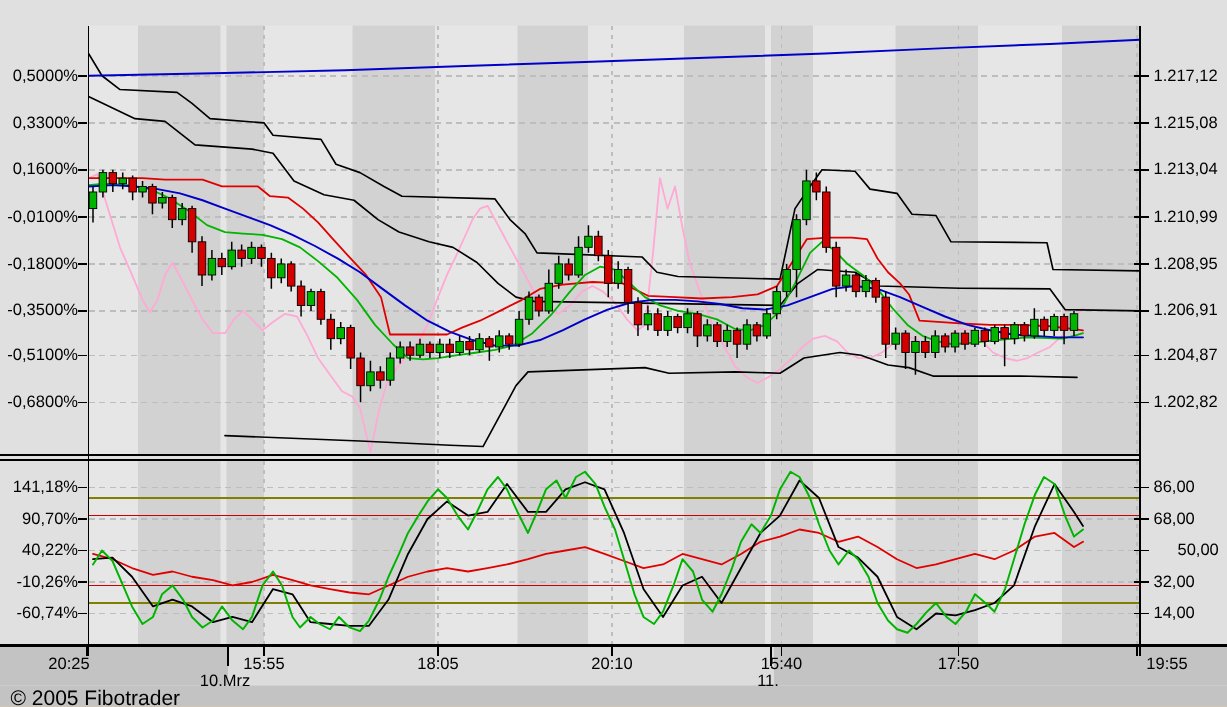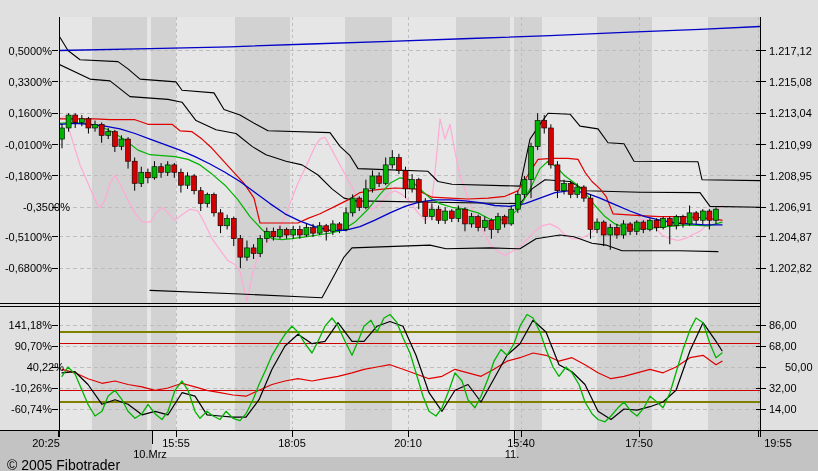--- a/index.html
+++ b/index.html
@@ -335,34 +335,34 @@
       <line x1="758" y1="431" x2="758" y2="437" stroke="#000" stroke-width="1" shape-rendering="crispEdges"></line>
       <line x1="152" y1="431" x2="152" y2="444" stroke="#000" stroke-width="1" shape-rendering="crispEdges"></line>
       <line x1="514" y1="431" x2="514" y2="444" stroke="#000" stroke-width="1" shape-rendering="crispEdges"></line>
     </svg>
   <div id="labels">
       <div class="axlabel yl" style="left: 0px; top: 44.5px;">0,5000%</div>
       <div class="axlabel yl" style="left: 0px; top: 75.865px;">0,3300%</div>
       <div class="axlabel yl" style="left: 0px; top: 107.23px;">0,1600%</div>
       <div class="axlabel yl" style="left: 0px; top: 138.595px;">-0,0100%</div>
       <div class="axlabel yl" style="left: 0px; top: 169.96px;">-0,1800%</div>
-      <div class="axlabel yl" style="left: 0px; top: 201.325px; padding-left: 18px;">-0,3500%</div>
+      <div class="axlabel yl" style="left: 0px; top: 201.325px;">-0,3500%</div>
       <div class="axlabel yl" style="left: 0px; top: 230.845px;">-0,5100%</div>
       <div class="axlabel yl" style="left: 0px; top: 262.21px;">-0,6800%</div>
       <div class="axlabel yr" style="left: 769px; top: 44.5px;">1.217,12</div>
       <div class="axlabel yr" style="left: 769px; top: 75.865px;">1.215,08</div>
       <div class="axlabel yr" style="left: 769px; top: 107.23px;">1.213,04</div>
       <div class="axlabel yr" style="left: 769px; top: 138.595px; text-align: right;">1.210,99</div>
       <div class="axlabel yr" style="left: 769px; top: 169.96px;">1.208,95</div>
       <div class="axlabel yr" style="left: 769px; top: 201.325px;">1.206,91</div>
       <div class="axlabel yr" style="left: 769px; top: 230.845px;">1.204,87</div>
       <div class="axlabel yr" style="left: 769px; top: 262.21px;">1.202,82</div>
       <div class="axlabel yl" style="left: 0px; top: 319px;">141,18%</div>
       <div class="axlabel yl" style="left: 0px; top: 340.001px;">90,70%</div>
-      <div class="axlabel yl" style="left: 0px; top: 361.001px; padding-left: 12px;">40,22%</div>
+      <div class="axlabel yl" style="left: 0px; top: 361.001px;">40,22%</div>
       <div class="axlabel yl" style="left: 0px; top: 382.002px;">-10,26%</div>
       <div class="axlabel yl" style="left: 0px; top: 403.002px;">-60,74%</div>
       <div class="axlabel yr" style="left: 769px; top: 319px;">86,00</div>
       <div class="axlabel yr" style="left: 769px; top: 340.001px;">68,00</div>
       <div class="axlabel yr" style="left: 769px; top: 361.001px; padding-left: 16px;">50,00</div>
       <div class="axlabel yr" style="left: 769px; top: 382.002px;">32,00</div>
       <div class="axlabel yr" style="left: 769px; top: 403.002px;">14,00</div>
       <div class="axlabel xt" style="left: 16px; top: 437px;">20:25</div>
       <div class="axlabel xt" style="left: 146px; top: 437px;">15:55</div>
       <div class="axlabel xt" style="left: 262px; top: 437px;">18:05</div>

